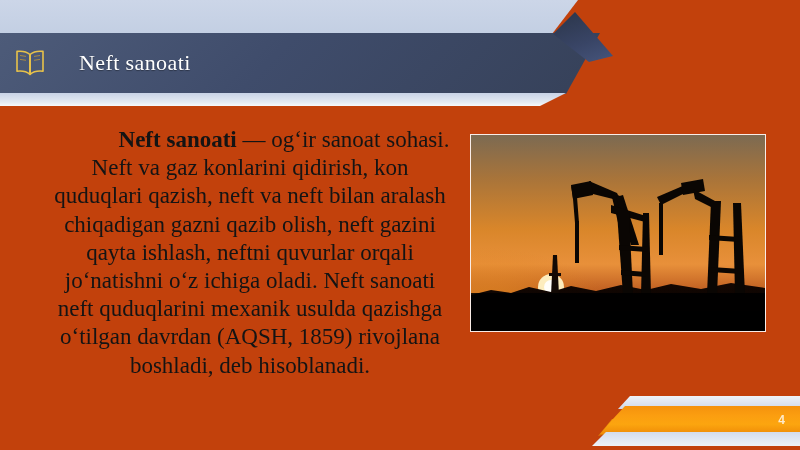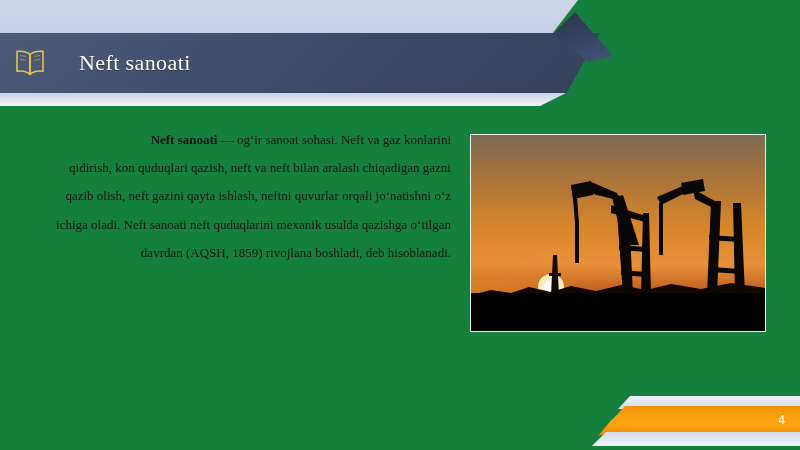--- a/index.html
+++ b/index.html
@@ -13,21 +13,21 @@
     overflow: hidden;
     font-family: "Liberation Serif", "DejaVu Serif", serif;
     position: relative;
   }
 
   .slide {
     position: absolute;
     inset: 0;
     width: 800px;
     height: 450px;
-    background: #15803d;
+    background: #c2410c;
     overflow: hidden;
   }
 
   
   .hdr-band-top {
     position: absolute;
     left: 0;
     top: 0;
     width: 578px;
     height: 34px;
@@ -83,25 +83,25 @@
     white-space: nowrap;
     text-shadow: 0 1px 1px rgba(0,0,0,0.35);
   }
 
   
   .body-text {
     position: absolute;
     left: 49px;
     top: 126px;
     width: 402px;
-    font-size: 13px;
+    font-size: 23px;
     line-height: 28.2px;
     color: #141414;
     text-indent: 68px;
-    text-align: right;
+    text-align: center;
   }
   .body-text b {
     font-weight: bold;
   }
 
   
   .picture {
     position: absolute;
     left: 471px;
     top: 135px;

